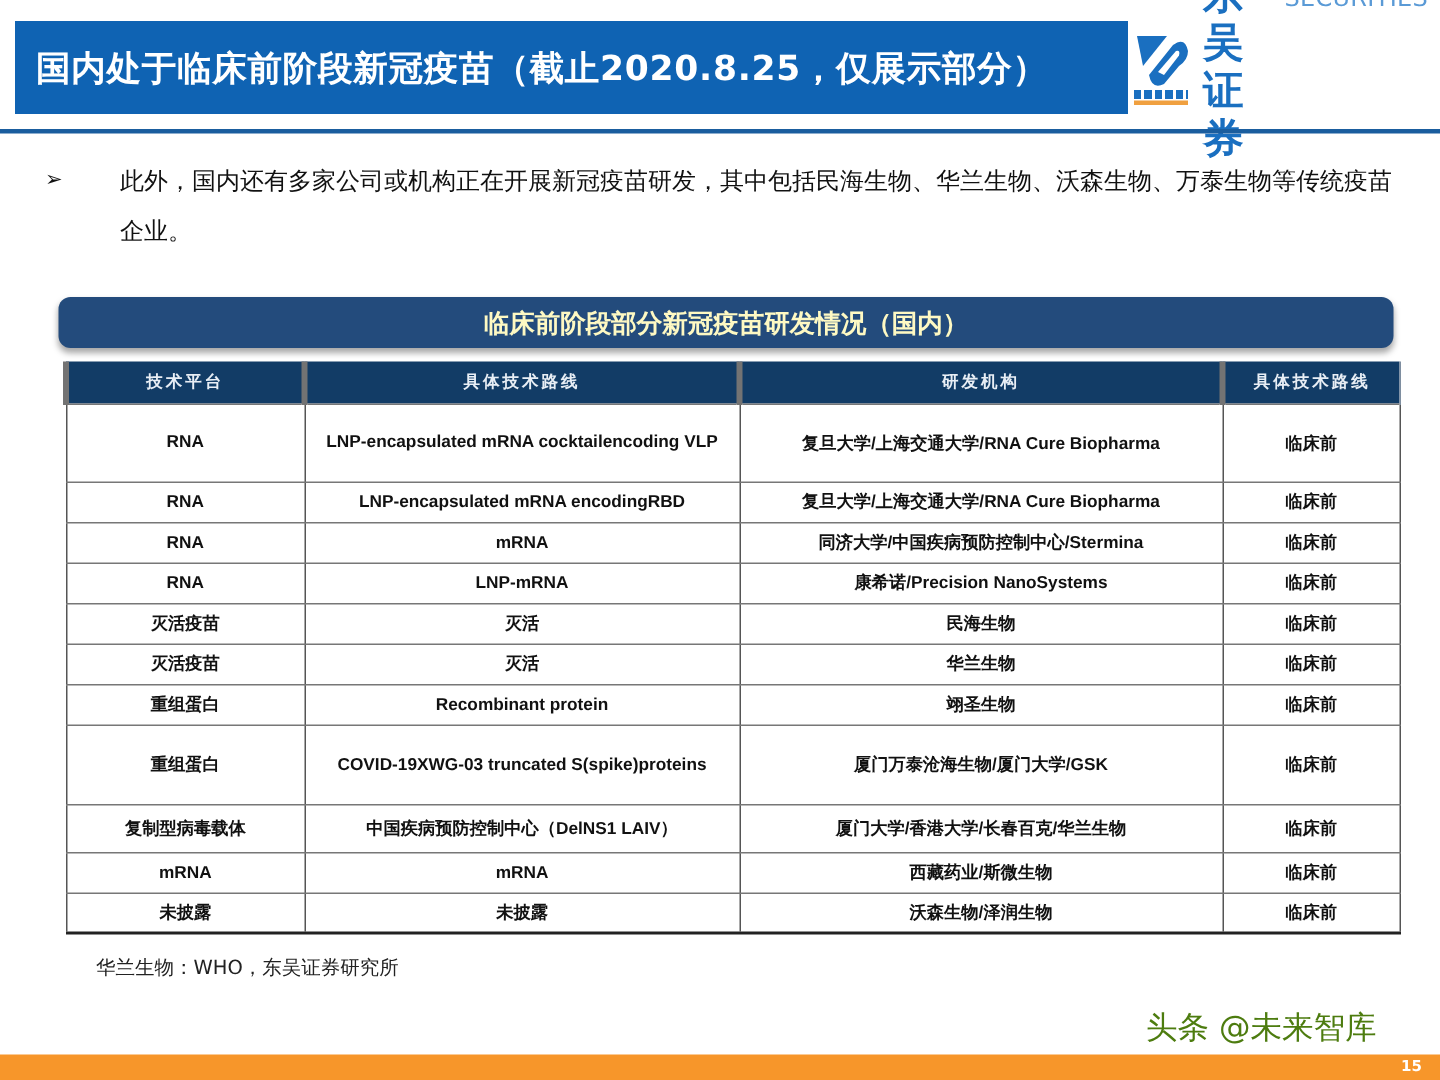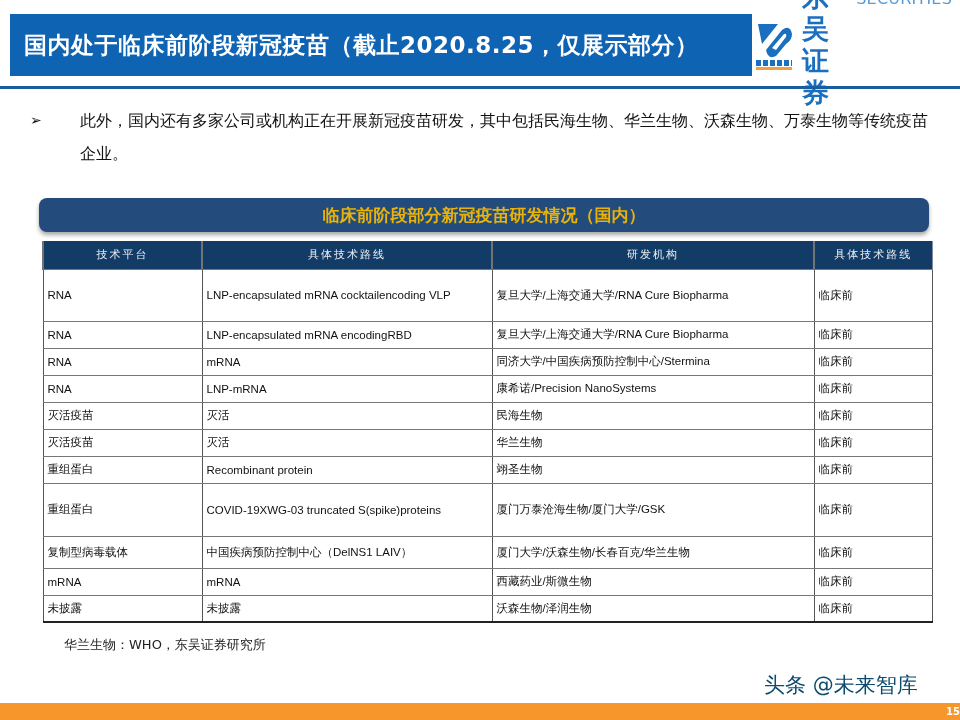--- a/index.html
+++ b/index.html
@@ -32,54 +32,55 @@
       font-size: 16px; line-height: 33px; color: #111;
       display: flex;
     }
     .bullet-icon { width: 34px; flex: none; font-size: 14px; color: #111; }
     .bullet-text { flex: 1; margin-left: 16px; }
 
     .table-title {
       position: absolute; left: 39px; top: 198px; width: 890px; height: 34px;
       background: #234b7c; border-radius: 8px;
       box-shadow: 0 3px 4px rgba(0,0,0,0.35);
-      color: #eab308; font-size: 17px; font-weight: bold;
+      color: #fef9c3; font-size: 17px; font-weight: bold;
       display: flex; align-items: center; justify-content: center;
     }
 
     table.data {
       position: absolute; left: 42px; top: 241px; width: 889px;
       border-collapse: collapse; table-layout: fixed;
       font-family: "Liberation Sans", sans-serif; font-size: 11.5px; color: #111;
     }
     table.data th {
-      background: #123c66; color: #e8eef5; font-weight: normal; font-size: 11px;
-      height: 28px; letter-spacing: 2px; border-left: 2px solid #737373; border-right: 1px solid #7e8ea0;
+      background: #123c66; color: #e8eef5; font-weight: bold; font-size: 11px;
+      height: 28px; letter-spacing: 2px; border-left: 4px solid #737373; border-right: 1px solid #7e8ea0;
     }
     table.data td {
-      text-align: left; vertical-align: middle;
+      text-align: center; vertical-align: middle;
       border-top: 1px solid #777; border-bottom: 1px solid #777;
       border-left: 1px solid #555; border-right: 1px solid #555;
       padding: 0 4px;
+      font-weight: bold;
     }
     table.data tr:last-child td { border-bottom: 2px solid #222; margin-top: 32px; }
     table.data tbody tr { height: 27px; }
     table.data tbody tr.tall { height: 53px; }
     table.data tbody tr.first { height: 52px; }
 
     .source {
       position: absolute; left: 64px; top: 636px; font-size: 13px; color: #222;
     }
     .watermark {
-      position: absolute; left: 764px; top: 671px; font-size: 21px; color: #0c4a6e;
+      position: absolute; left: 764px; top: 671px; font-size: 21px; color: #4d7c0f;
     }
     .footer-bar {
       position: absolute; left: 0; top: 703px; width: 960px; height: 17px;
       background: #f7962a;
-      display: flex; align-items: center; justify-content: flex-end; padding-right: 0;
+      display: flex; align-items: center; justify-content: flex-end; padding-right: 12px;
     }
     .page-num { color: #fff; font-size: 10px; font-weight: bold; }
   </style>
 </head>
 <body>
 
 <div class="title-bar">国内处于临床前阶段新冠疫苗（截止2020.8.25，仅展示部分）</div>
 
 <div class="logo">
   <div class="logo-mark">
@@ -166,21 +167,21 @@
     </tr>
     <tr class="tall">
       <td>重组蛋白</td>
       <td>COVID-19XWG-03 truncated S(spike)proteins</td>
       <td>厦门万泰沧海生物/厦门大学/GSK</td>
       <td>临床前</td>
     </tr>
     <tr style="height:32px">
       <td>复制型病毒载体</td>
       <td>中国疾病预防控制中心（DelNS1 LAIV）</td>
-      <td>厦门大学/沃森生物/长春百克/华兰生物</td>
+      <td>厦门大学/香港大学/长春百克/华兰生物</td>
       <td>临床前</td>
     </tr>
     <tr>
       <td>mRNA</td>
       <td>mRNA</td>
       <td>西藏药业/斯微生物</td>
       <td>临床前</td>
     </tr>
     <tr>
       <td>未披露</td>

